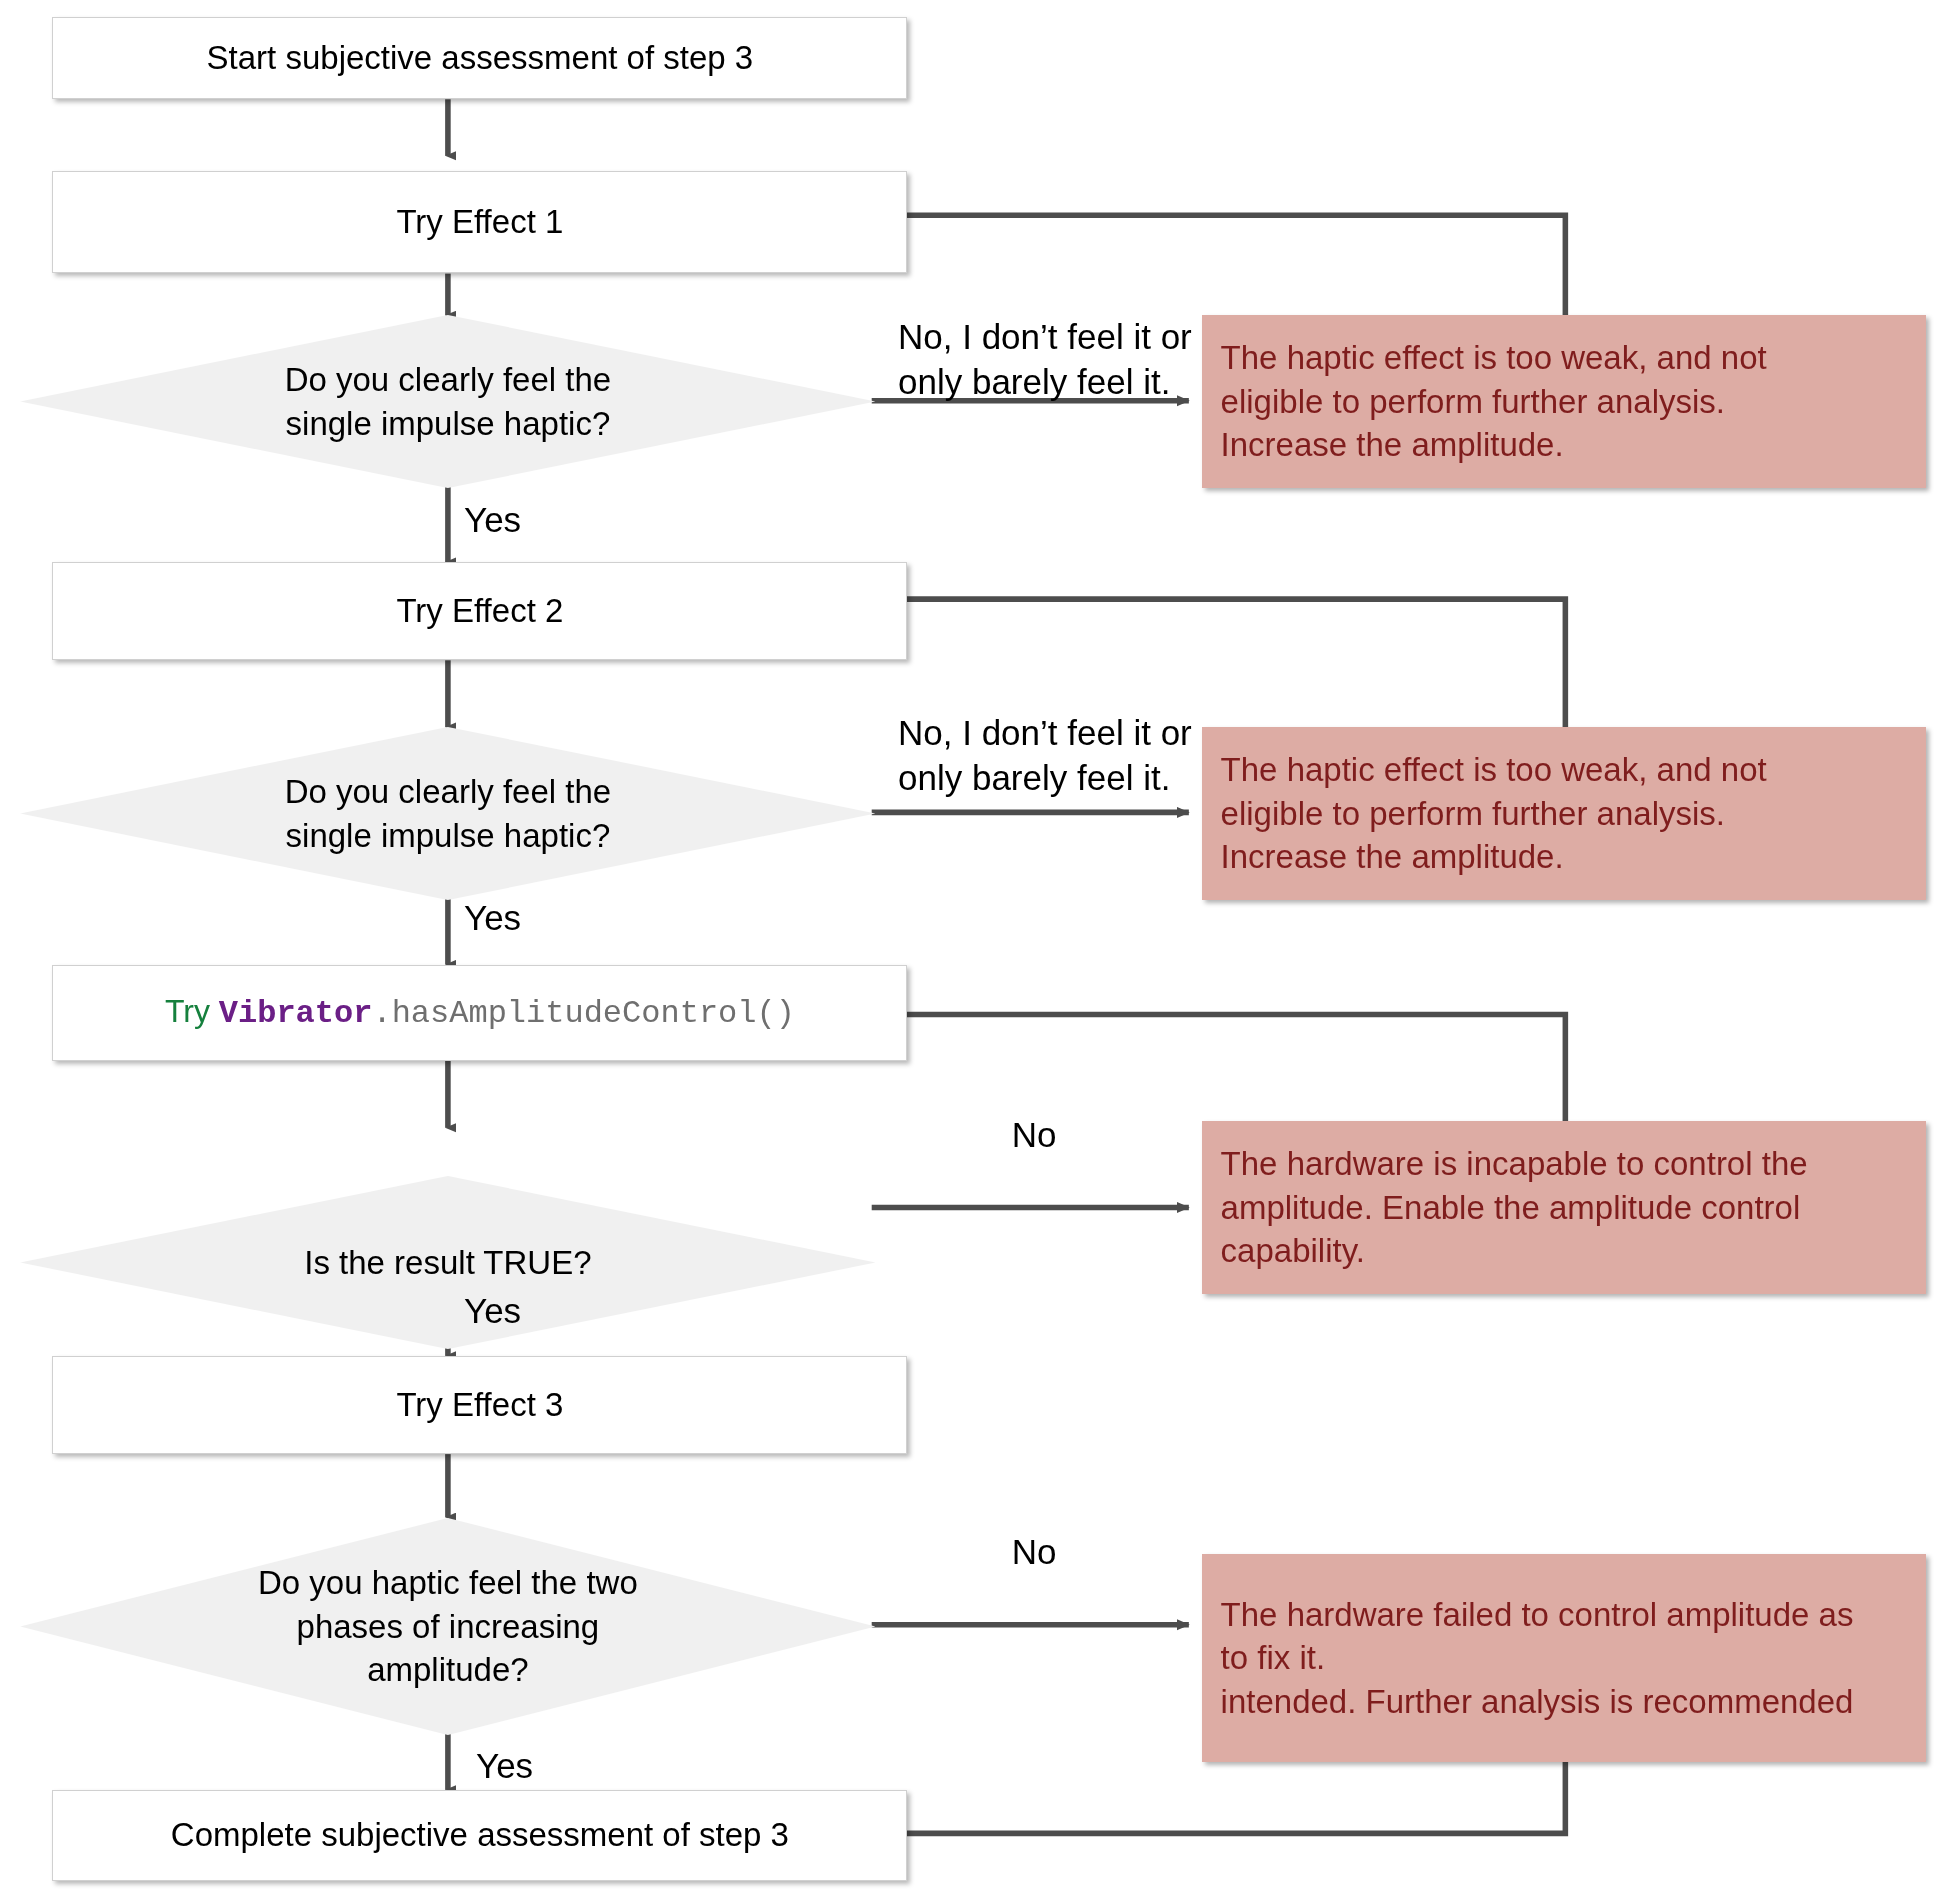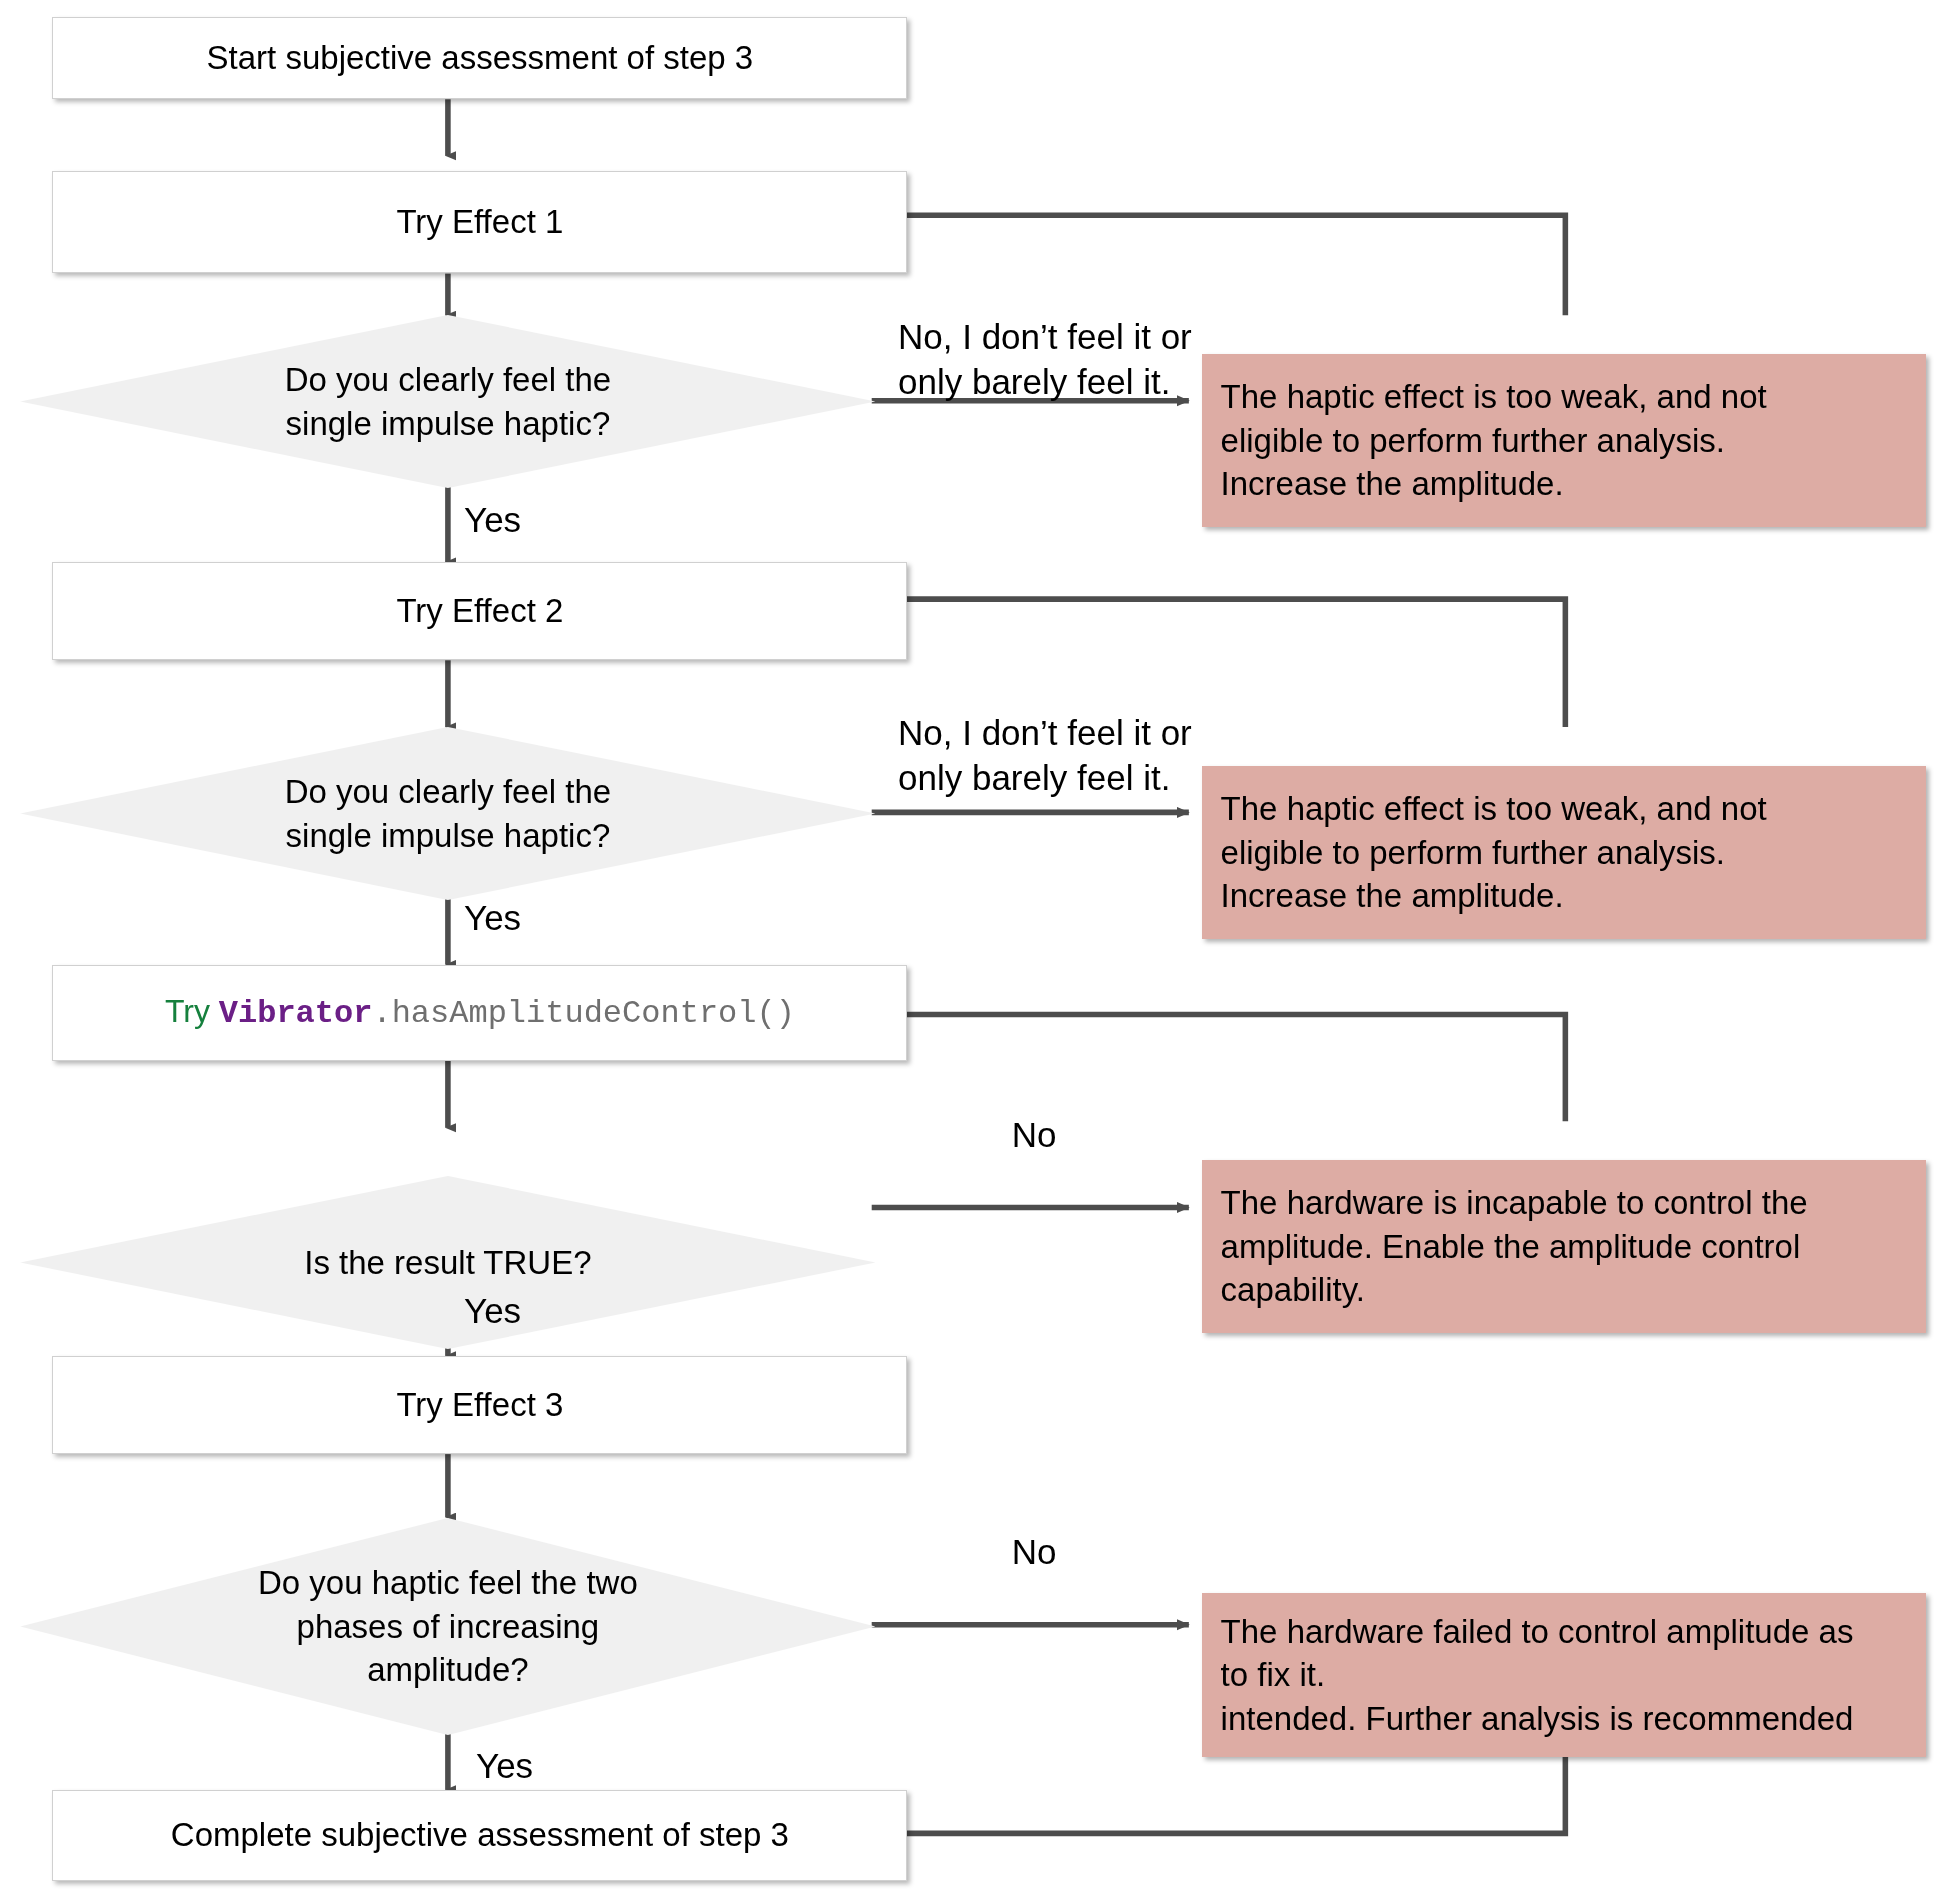--- a/index.html
+++ b/index.html
@@ -77,27 +77,26 @@
     text-align: center;
     color: #000000;
     font-size: 33px;
     line-height: 1.32;
     width: 62%;
   }
 
   .note {
     background: #ddaca4;
     box-shadow: 2.8px 2.8px 4.6px rgba(0,0,0,0.30);
-    color: #000000;
+    color: #7f1d1d;
     font-size: 33px;
     line-height: 1.32;
     justify-content: flex-start;
     align-items: center;
     text-align: left;
-    margin-top: 39px;
   }
   .note .label { padding: 0 18.6px; }
 
   
   .edge-label {
     position: absolute;
     color: #000000;
     font-size: 35px;
     line-height: 1.28;
     white-space: nowrap;
@@ -227,21 +226,21 @@
 
   <div class="node decision" style="left:20.4px; top:1518px; width:855px; height:217px;">
     <div class="diamond-shape"></div>
     <div class="label">
       <div>Do you haptic feel the two</div>
       <div>phases of increasing</div>
       <div>amplitude?</div>
     </div>
   </div>
 
-  <div class="node note" style="left:1202px; top:1554px; width:724px; height:164px;">
+  <div class="node note" style="left:1202px; top:1554px; width:724px; height:208px;">
     <div class="label">
       <div>The hardware failed to control amplitude as</div>
       <div>to fix it.</div>
       <div>intended. Further analysis is recommended</div>
     </div>
   </div>
 
   <div class="node proc" style="left:20.4px; top:1790px; width:855px; height:91px;">
     <div class="label">Complete subjective assessment of step 3</div>
   </div>

